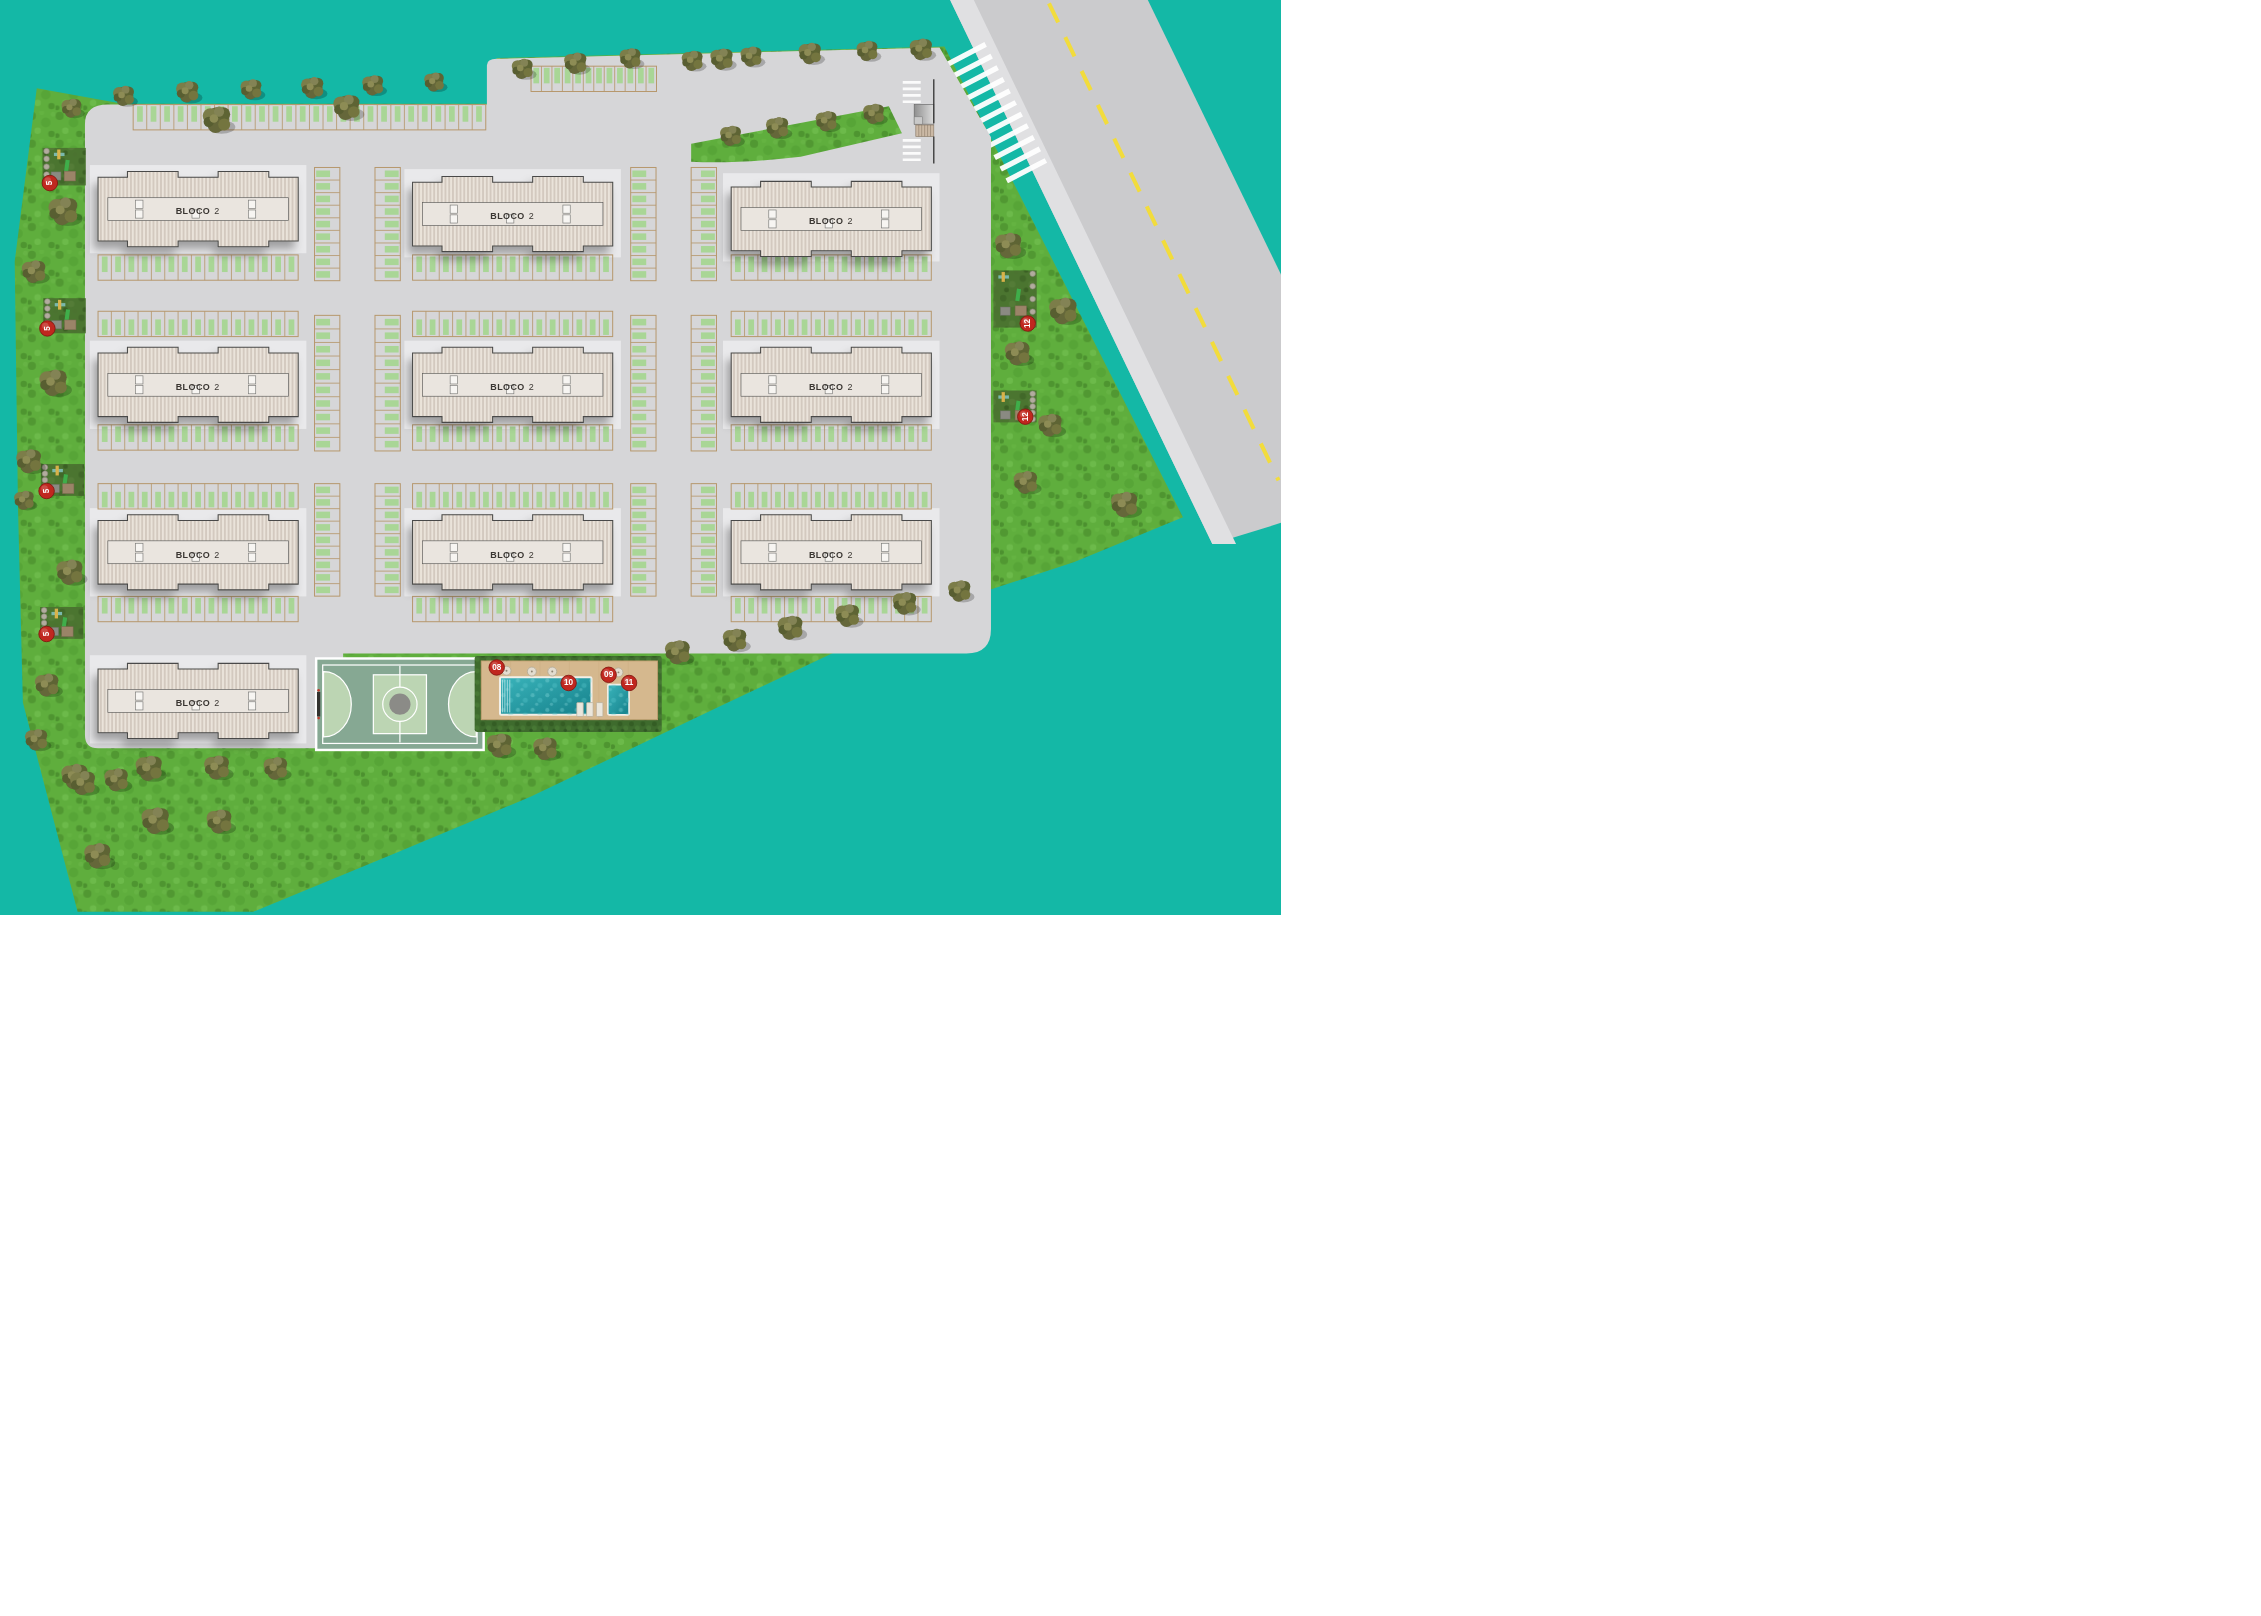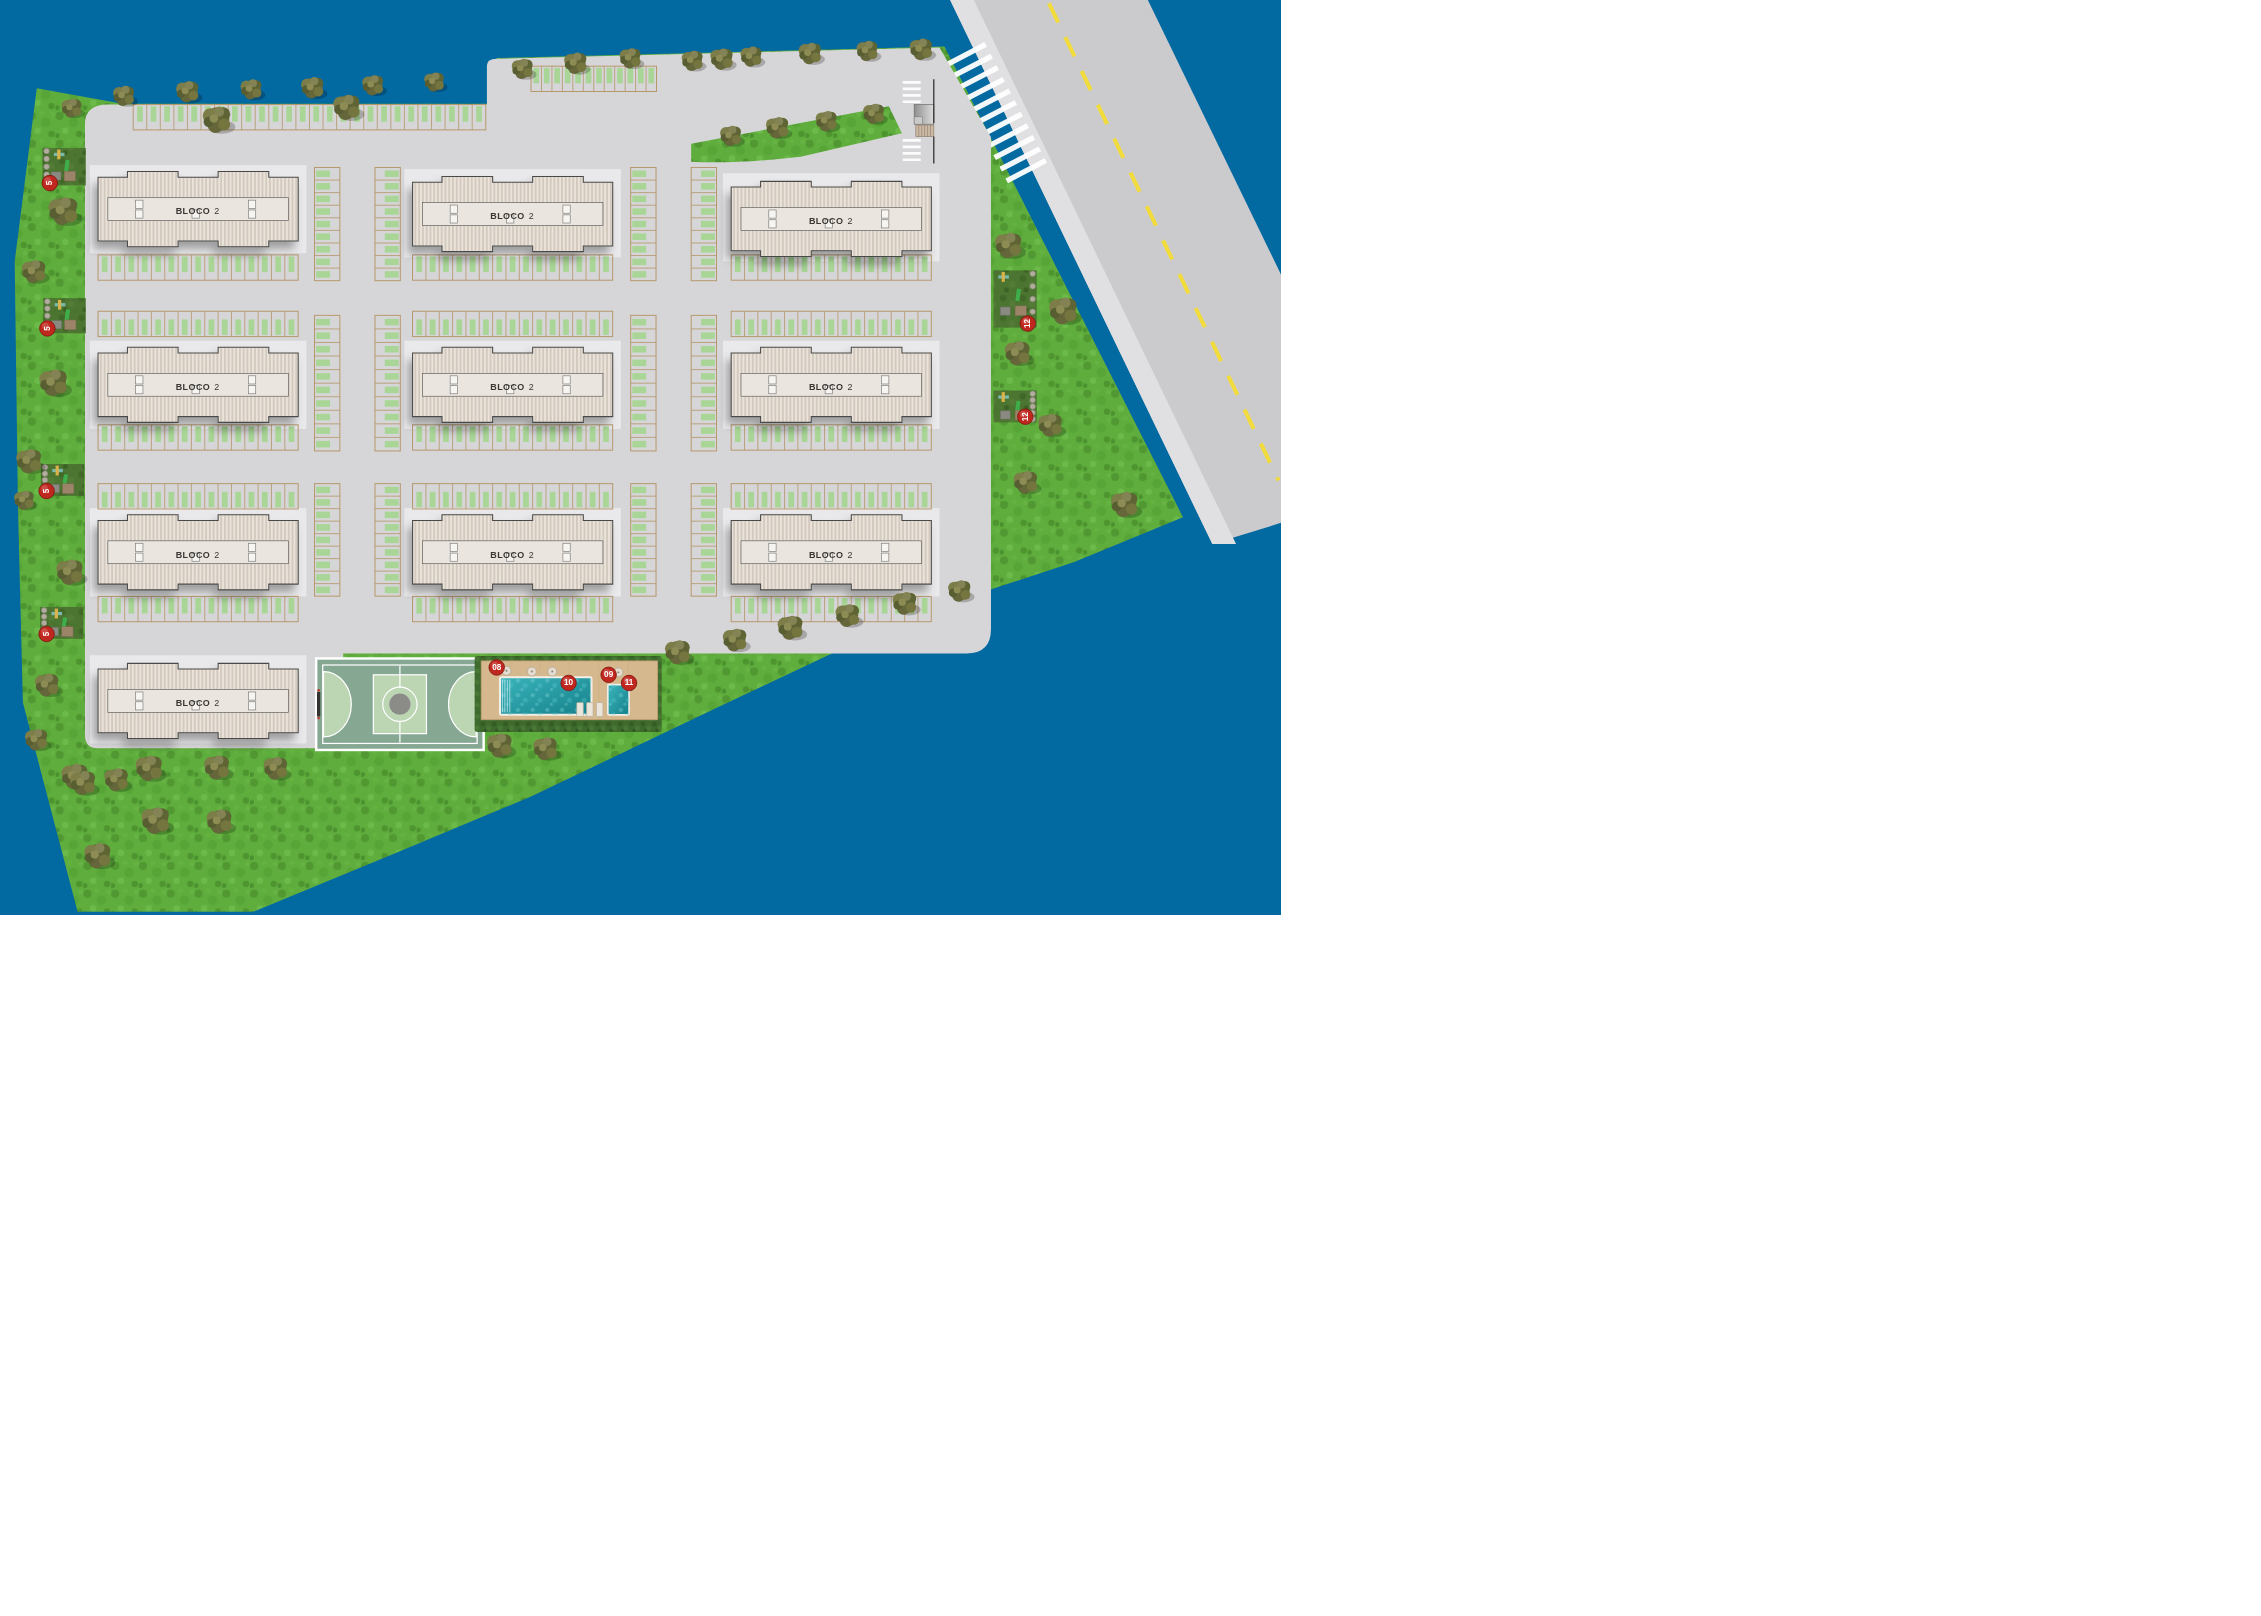--- a/index.html
+++ b/index.html
@@ -1,18 +1,18 @@
 <!DOCTYPE html>
 <html style="font-size:13px"><head>
 <meta charset="utf-8">
 <title>Site Plan</title>
 <style>
   html,body{margin:0;padding:0;background:#ffffff;}
   body{font-family:"Liberation Sans", sans-serif;}
-  #stage{width:1281px;height:915px;position:relative;background:#0369a1;overflow:hidden;}
+  #stage{width:1281px;height:915px;position:relative;background:#14b8a6;overflow:hidden;}
   svg{display:block;}
   text{user-select:none;}
 </style>
 </head>
 <body>
 
 <div id="stage">
   <svg id="plan" viewBox="0 0 1568 1120" width="1281" height="915">
     <defs>
         <pattern id="grass" width="34" height="34" patternUnits="userSpaceOnUse">

